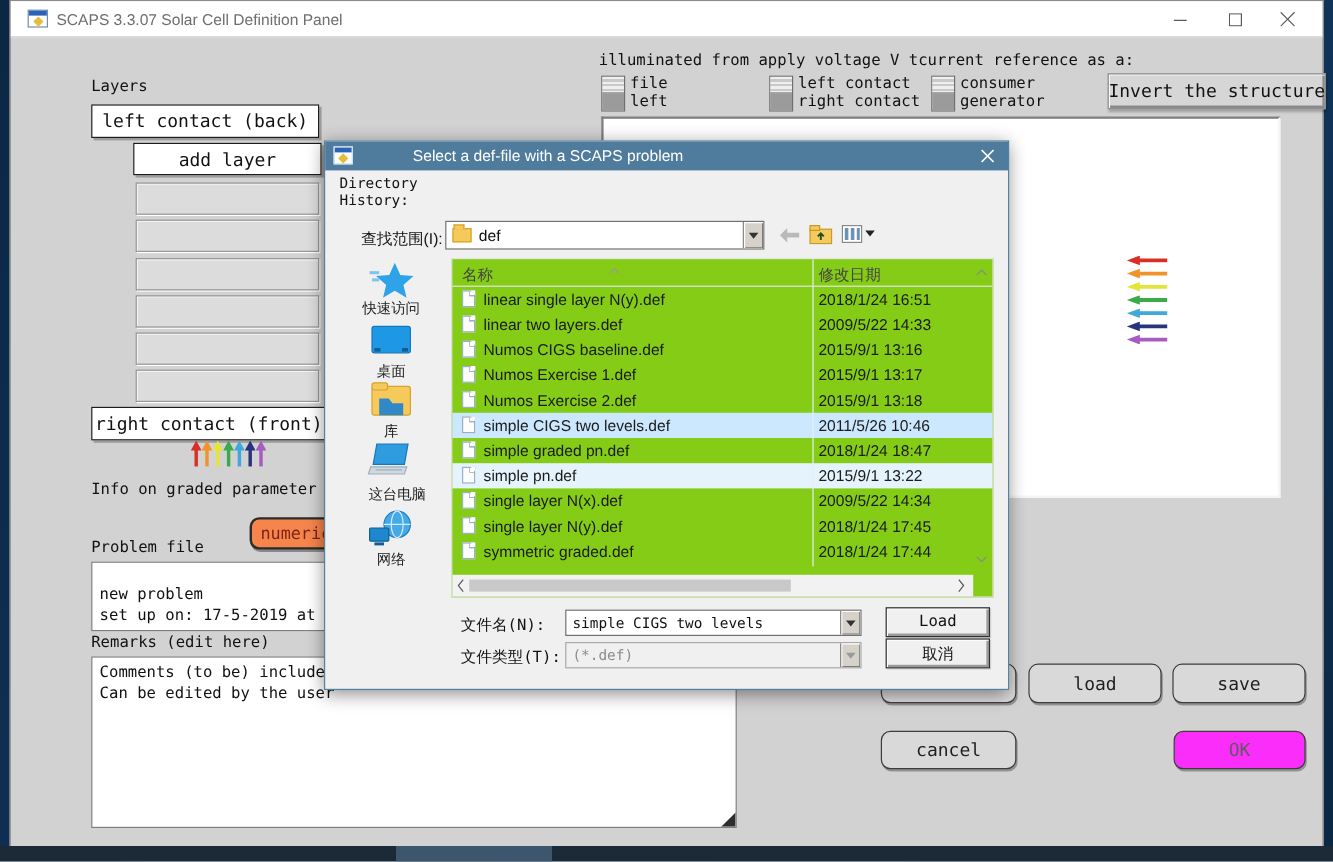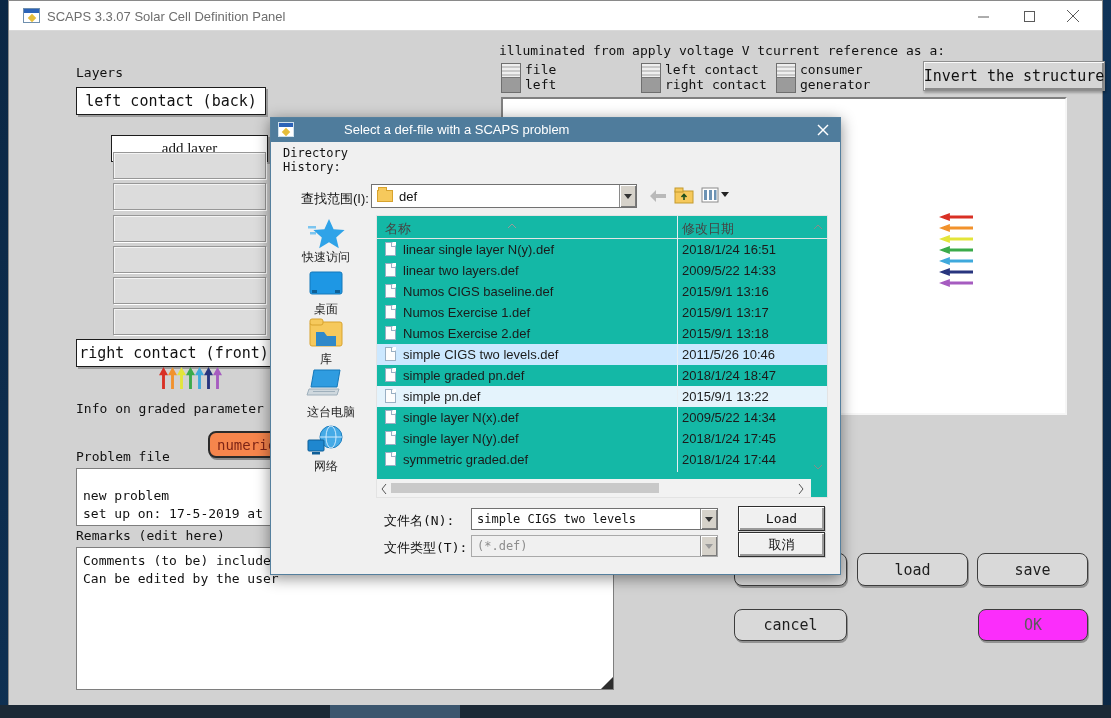--- a/index.html
+++ b/index.html
@@ -94,21 +94,21 @@
                   position:relative; margin-right:6px; flex:none; }
   .folder-glyph:before { content:""; position:absolute; left:0; top:-4px; width:7px; height:3px;
                          background:#f6c95c; border:1px solid #d8a32e; border-bottom:none; }
 
   .toolbtn { position:absolute; display:flex; align-items:center; justify-content:center; }
 
   .side-item-label { position:absolute; width:110px; left:0; text-align:center;
                      font:12px "Liberation Sans",sans-serif; color:#222; white-space:nowrap; }
   .side-ic { position:absolute; left:0; width:110px; display:flex; justify-content:center; }
 
-  .filelist { position:absolute; left:105px; top:97px; width:452px; height:283px; background:#14b8a6;
+  .filelist { position:absolute; left:105px; top:97px; width:452px; height:283px; background:#84cc16;
               border:1px solid #e3e3e3; font-family:"Liberation Sans",sans-serif; }
   .fl-head { position:relative; height:23px; border-bottom:1px solid #e4e4e4; font-size:13px; color:#454545; }
   .fl-head .h-name { position:absolute; left:8px; top:4px; }
   .fl-head .h-date { position:absolute; left:305px; top:4px; }
   .fl-head .sortmark { position:absolute; left:130px; top:1px; }
   .col-divider { position:absolute; left:300px; top:0; width:1px; height:256px; background:#e7eef3; pointer-events:none; z-index:3; }
   .rows { position:relative; }
   .frow { position:relative; height:21px; font-size:13px; color:#1b1b1b; }
   .frow.selected { background:#cce8ff; }
   .frow.highlighted { background:#e4f3fc; }
@@ -153,21 +153,21 @@
       <div class="winctl" id="cls">
           <svg width="12" height="12">
             <line x1="0" y1="0" x2="12" y2="12" stroke="#5a5a5a"></line>
             <line x1="12" y1="0" x2="0" y2="12" stroke="#5a5a5a"></line>
           </svg>
         </div>
     </div>
 
     <div class="lbl" style="left:67px; top:64px;">Layers</div>
     <div class="wbtn" style="left:67px; top:86px; width:190px; height:28px;">left contact (back)</div>
-    <div class="wbtn" style="left:102px; top:134px; width:157px; height:27px;font-family:Liberation Serif, serif;">add layer</div>
+    <div class="wbtn" style="left:102px; top:118px; width:157px; height:27px;">add layer</div>
     <div class="slot" style="top:151px;"></div>
     <div class="slot" style="top:182px;"></div>
     <div class="slot" style="top:214px;"></div>
     <div class="slot" style="top:245px;"></div>
     <div class="slot" style="top:276px;"></div>
     <div class="slot" style="top:307px;"></div>
     <div class="wbtn" style="left:67px; top:338px; width:196px; height:28px;">right contact (front)</div>
 
     <div class="arrow-row">
         <span class="arr up" style="background: rgb(217, 48, 37);"></span>

